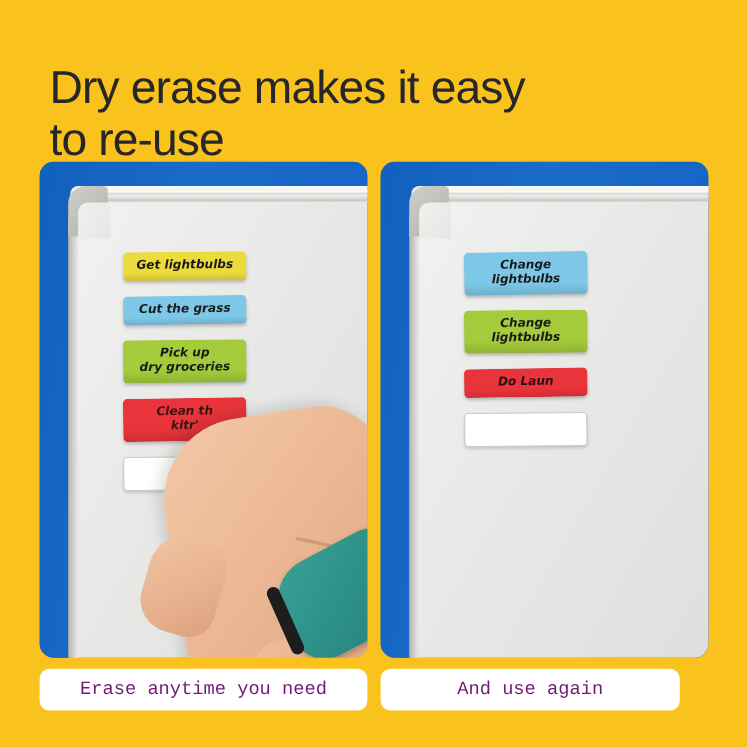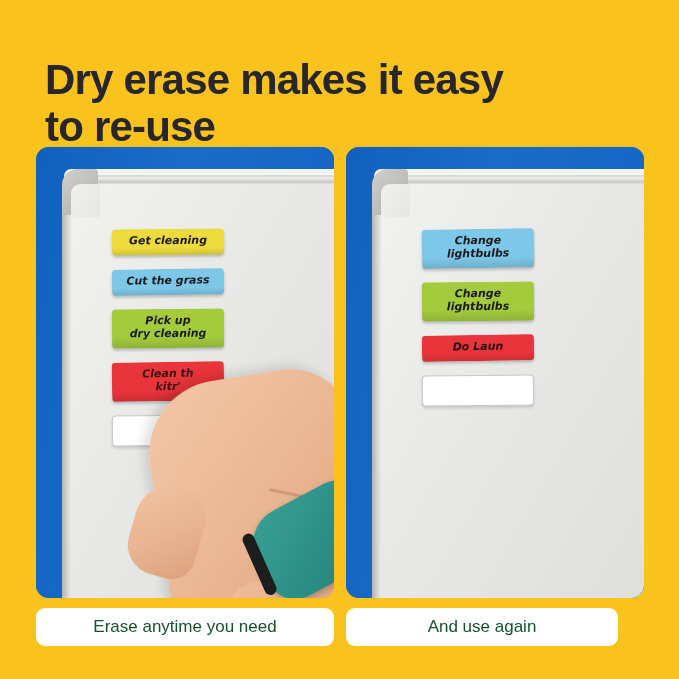--- a/index.html
+++ b/index.html
@@ -8,21 +8,21 @@
     background:#F9C21C;
     font-family:"Liberation Sans", sans-serif;
     overflow:hidden;
     position:relative;
   }
   .stage{position:absolute;inset:0;}
 
   
   .headline{
     position:absolute;left:45px;top:28px;width:600px;
-    font-size:42px;line-height:1.12;font-weight:bold;
+    font-size:42px;line-height:1.12;font-weight:normal;
     color:#26262B;letter-spacing:-0.8px;
     white-space:pre-line;
   }
 
   
   .panel{
     position:absolute;top:147px;height:451px;
     border-radius:13px;overflow:hidden;
     background:#1567C4;
   }
@@ -143,21 +143,21 @@
   .eraser::before{
     content:"";position:absolute;left:-5px;top:8px;width:12px;height:66px;
     background:#1D1D1D;border-radius:8px;transform:rotate(4deg);
   }
 
   
   .caption{
     position:absolute;top:608px;height:38px;
     background:#FFFFFF;border-radius:9px;
     display:flex;align-items:center;justify-content:center;
-    font-size:17px;color:#14532d;
+    font-size:17px;color:#701a75;font-family:Liberation Mono, monospace;
   }
   .caption.left{left:36px;width:298px;}
   .caption.right{left:346px;width:272px;}
 </style>
 </head>
 <body>
 
 <div class="stage">
 
   <h1 class="headline">Dry erase makes it easy
@@ -165,28 +165,28 @@
 
   <div class="panel left">
     <div class="blue"></div>
     <div class="board"></div>
     <div class="edgeshade"></div>
     <div class="rail"></div>
     <div class="corner"></div>
 
     <div class="notes">
         <div class="note" style="background: linear-gradient(rgb(237, 219, 60) 0%, rgb(237, 219, 60) 72%, rgba(0, 0, 0, 0.12) 100%), rgb(237, 219, 60); transform: rotate(-0.5deg);">
-          <div>Get cleaning</div>
+          <div>Get lightbulbs</div>
         </div>
         <div class="note" style="background: linear-gradient(rgb(125, 200, 232) 0%, rgb(125, 200, 232) 72%, rgba(0, 0, 0, 0.12) 100%), rgb(125, 200, 232); transform: rotate(-0.9deg);">
           <div>Cut the grass</div>
         </div>
         <div class="note" style="background: linear-gradient(rgb(163, 203, 59) 0%, rgb(163, 203, 59) 72%, rgba(0, 0, 0, 0.12) 100%), rgb(163, 203, 59); transform: rotate(-0.5deg); text-align: center;">
           <div>Pick up</div>
-          <div>dry cleaning</div>
+          <div>dry groceries</div>
         </div>
         <div class="note red" style="background: linear-gradient(rgb(232, 52, 58) 0%, rgb(232, 52, 58) 72%, rgba(0, 0, 0, 0.12) 100%), rgb(232, 52, 58); transform: rotate(-0.9deg);">
           <div class="faded">Clean th</div>
           <div class="faded">kitr'</div>
         </div>
         <div class="note blank" style="transform: rotate(-0.5deg);">
           <div></div>
         </div>
       </div>
 

